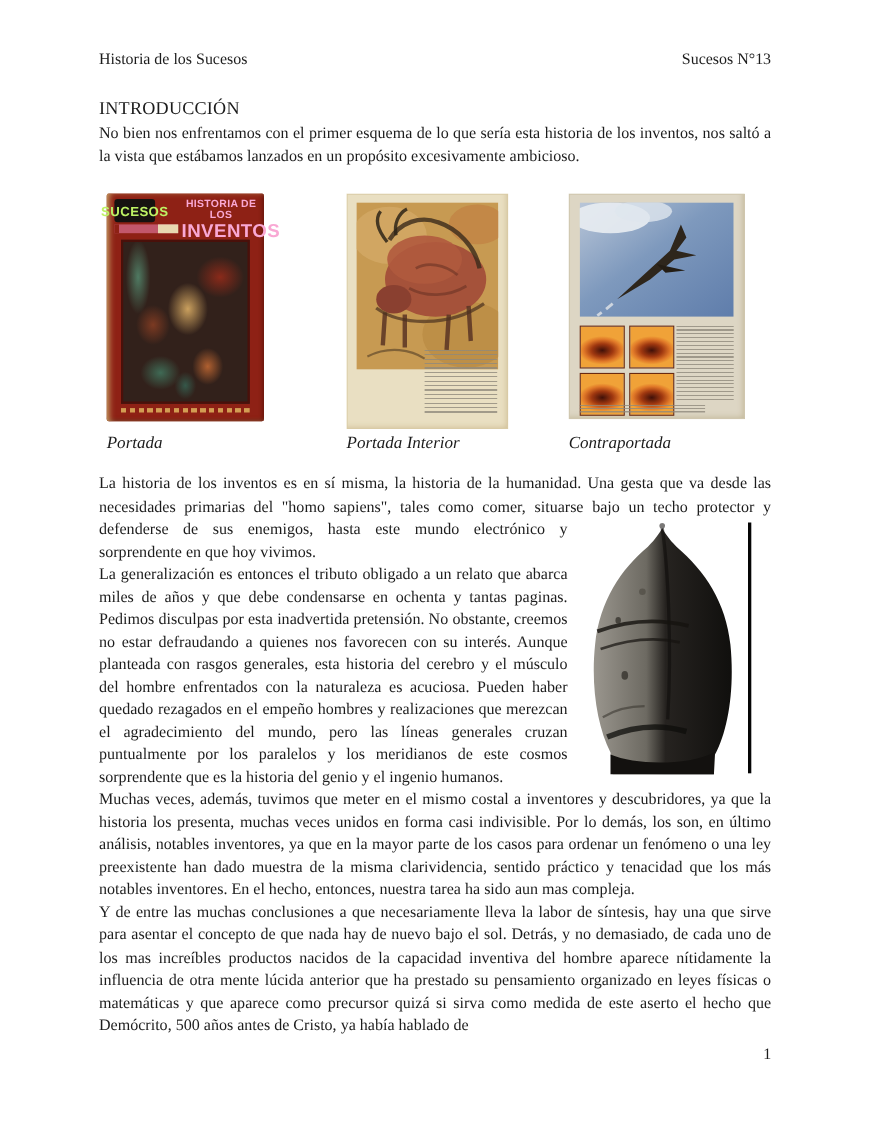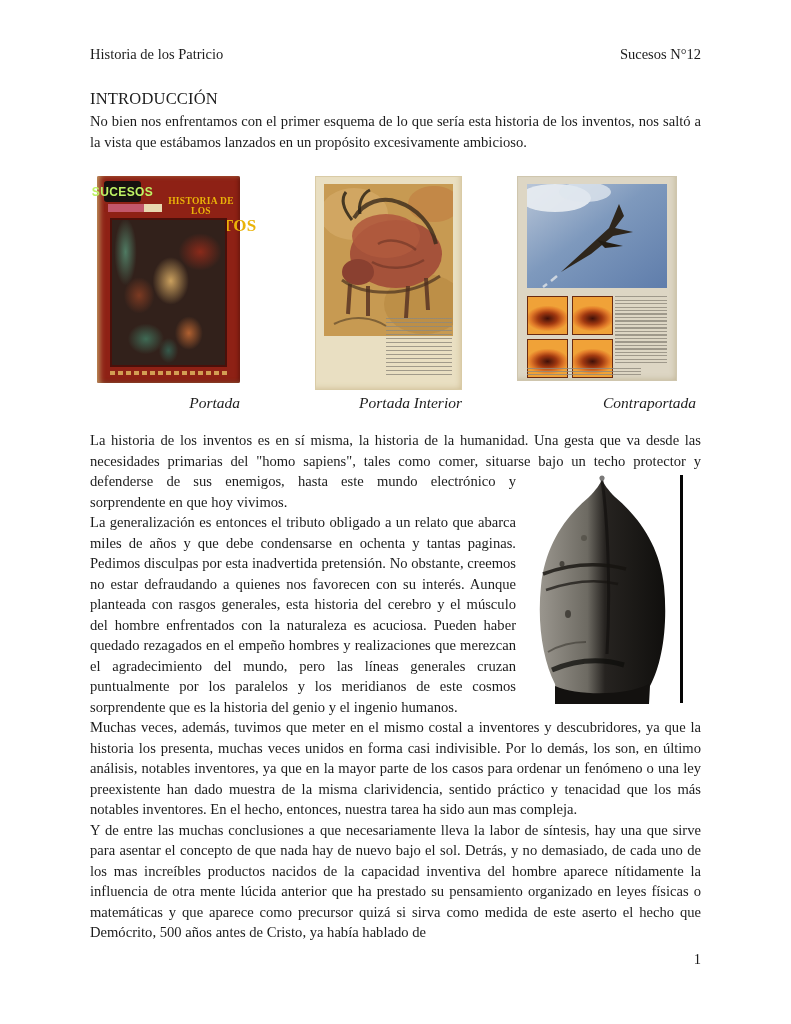--- a/index.html
+++ b/index.html
@@ -18,32 +18,32 @@
   .intro{margin:2px 0 0 0;font-size:14.6px;line-height:20.5px;text-align:justify;}
 
   
   .figs{margin-top:24px;display:flex;align-items:flex-start;}
   figure{margin:0;}
   .figwrap{display:flex;flex-direction:column;}
   .fig1{margin-left:7px;width:143px;}
   .fig2{margin-left:75px;width:147px;}
   .fig3{margin-left:55px;width:179px;}
   .imgbox{height:214px;}
-  .figcap{text-align:right;font-style:italic;font-size:15.5px;margin-top:4px;}
+  .figcap{text-align:left;font-style:italic;font-size:15.5px;margin-top:4px;}
 
   
   .po{position:relative;width:143px;height:207px;background:#8e2115;border-radius:2px;
       box-shadow:inset 4px 0 6px -2px #caa96b, inset -2px -2px 4px -1px #5f140c;}
   .po-logo{position:absolute;left:7px;top:5px;width:37px;height:21px;background:#161210;border-radius:3px;
       color:#bef264;font-family:"Liberation Sans",sans-serif;font-weight:bold;font-size:12px;
       display:flex;align-items:center;justify-content:center;letter-spacing:.4px;}
   .po-strip{position:absolute;left:7px;top:28px;width:58px;height:8px;background:#c2576b;
       background-image:linear-gradient(90deg,#8e2115 0 4px,transparent 4px),linear-gradient(90deg,transparent 0 40px,#e8d8b0 40px 58px);}
-  .po-title{position:absolute;left:68px;top:21px;right:3px;text-align:center;color:#eab308;
-      font-family:Liberation Serif, serif;font-weight:bold;line-height:1.05;}
+  .po-title{position:absolute;left:68px;top:5px;right:3px;text-align:center;color:#f9a8d4;
+      font-family:Liberation Sans, sans-serif;font-weight:bold;line-height:1.05;}
   .po-title .l1{font-size:9.5px;letter-spacing:.3px;}
   .po-title .l2{font-size:17px;letter-spacing:.4px;}
   .po-painting{position:absolute;left:13px;right:13px;top:42px;bottom:16px;border:2px solid #4a100a;
       background-color:#32211b;
       background-image:
         radial-gradient(ellipse 16px 48px at 12% 22%,#4f7a62 0%,rgba(79,122,98,0) 70%),
         radial-gradient(ellipse 26px 34px at 52% 42%,#caa05e 0%,rgba(202,160,94,0) 70%),
         radial-gradient(ellipse 30px 26px at 78% 22%,#8a2a1a 0%,rgba(138,42,26,0) 72%),
         radial-gradient(ellipse 22px 26px at 24% 52%,#7c3a22 0%,rgba(124,58,34,0) 70%),
         radial-gradient(ellipse 26px 22px at 30% 82%,#3f6a55 0%,rgba(63,106,85,0) 70%),
@@ -86,22 +86,22 @@
   .f-l{flex:1;}
   .f-c{flex:0 0 auto;}
   .f-r{flex:1;text-align:right;}
 </style>
 </head>
 <body>
 
 <div class="page">
 
   <div class="hdr">
-    <span>Historia de los Patricio</span>
-    <span>Sucesos N°12</span>
+    <span>Historia de los Sucesos</span>
+    <span>Sucesos N°13</span>
   </div>
 
   <div class="sec-title">INTRODUCCIÓN</div>
 
   <p class="intro">No bien nos enfrentamos con el primer esquema de lo que sería esta historia de los inventos, nos saltó a la vista que estábamos lanzados en un propósito excesivamente ambicioso.</p>
 
   <div class="figs">
 
     <figure class="figwrap fig1">
       <div class="imgbox">

